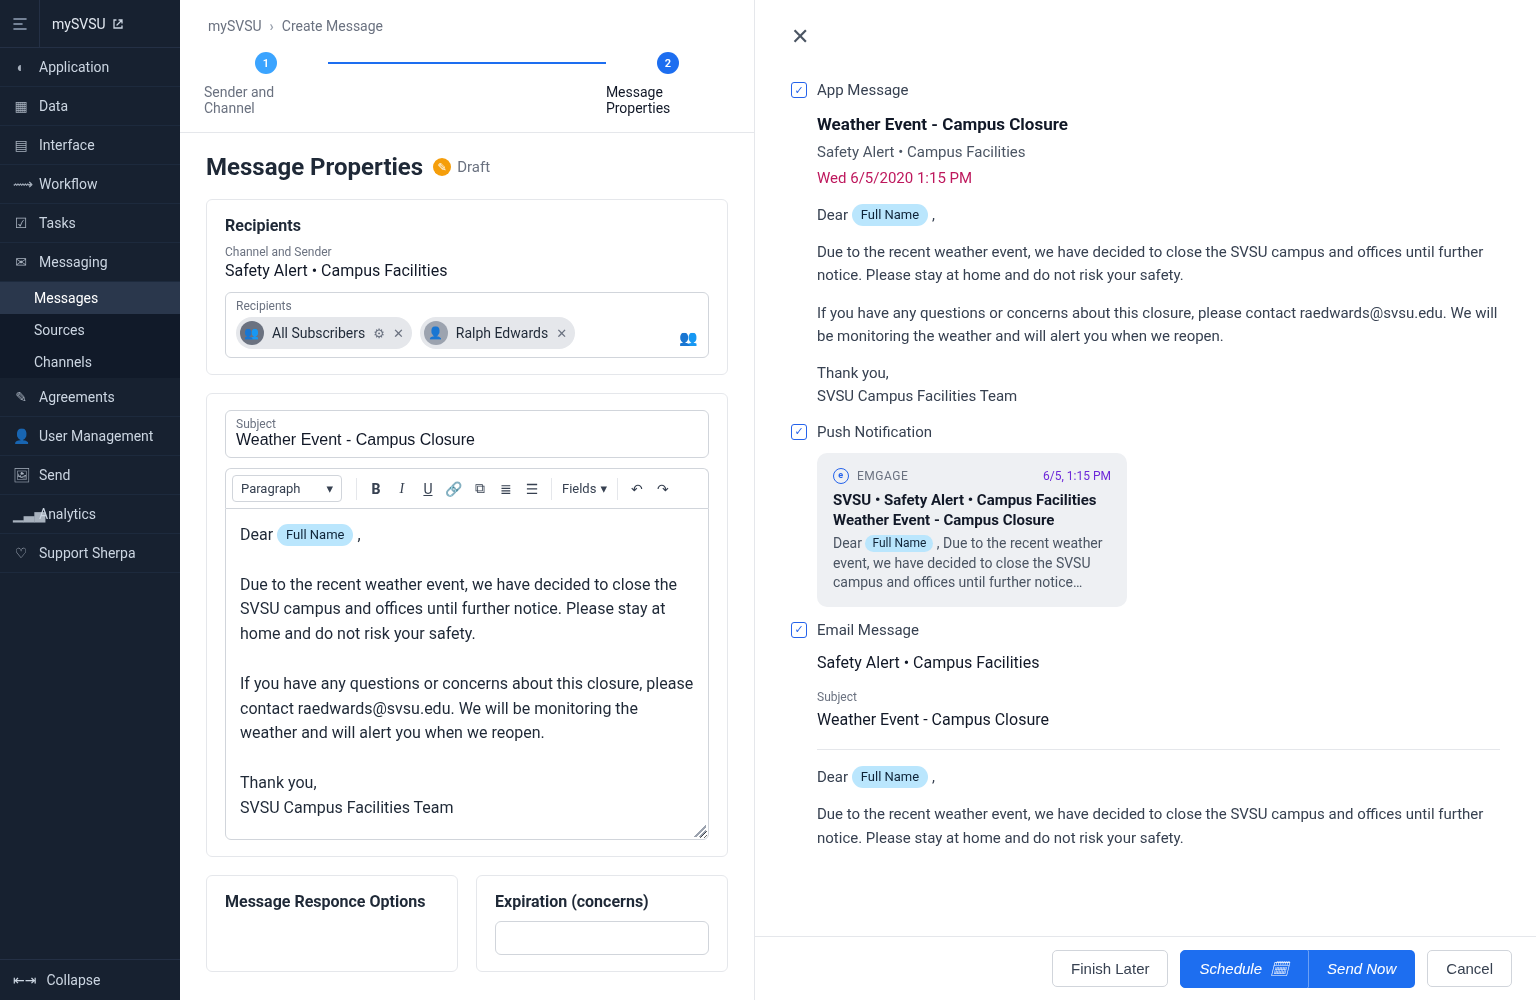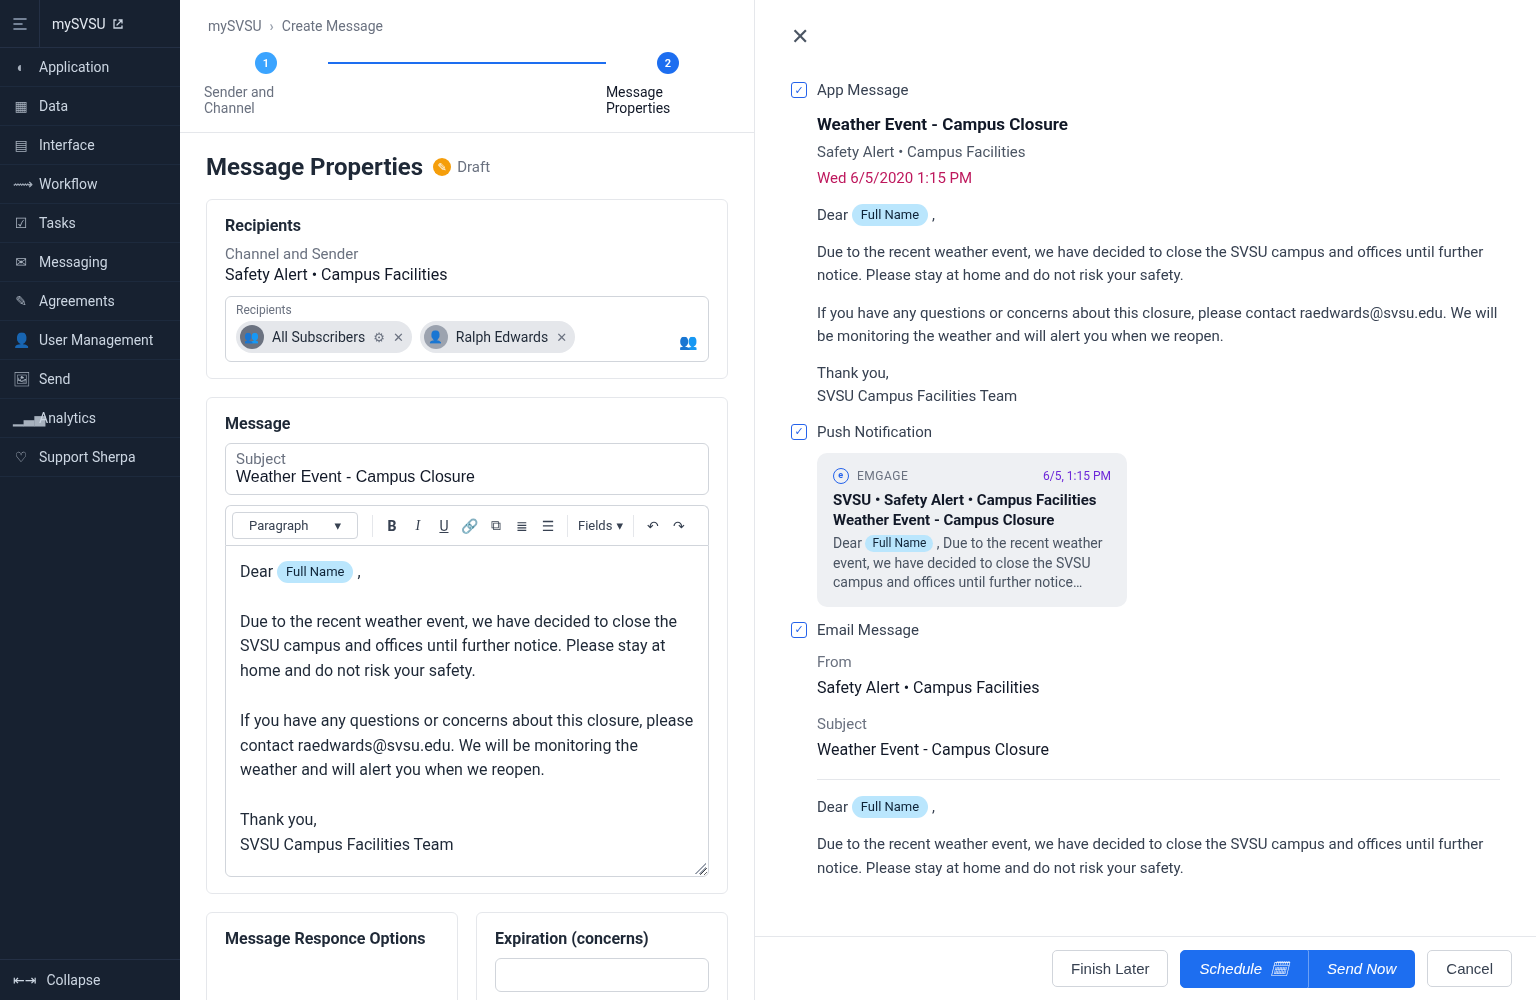--- a/index.html
+++ b/index.html
@@ -38,37 +38,37 @@
 
 
 .left-scroll { flex: 1; overflow-y: auto; padding: 20px 26px 40px; }
 .page-title-row { display: flex; align-items: center; gap: 10px; margin-bottom: 18px; }
 .page-title { font-size: 24px; font-weight: 700; }
 .badge-draft { display: inline-flex; align-items: center; gap: 6px; color: #6b7280; font-size: 15px; }
 .badge-draft .dot { width: 18px; height: 18px; border-radius: 50%; background: #f59e0b; display: inline-flex; align-items: center; justify-content: center; color: #fff; font-size: 11px; }
 
 .card { background: #fff; border: 1px solid #e5e7eb; border-radius: 6px; margin-bottom: 18px; padding: 16px 18px; }
 .card-h { font-size: 16px; font-weight: 700; margin-bottom: 10px; }
-.field-label { font-size: 15px; color: #6b7280; }
+.field-label { font-size: 12px; color: #6b7280; }
 .field-val { font-size: 16px; color: #111827; margin-top: 2px; margin-bottom: 12px; }
 
 .recipients-box { border: 1px solid #d1d5db; border-radius: 6px 6px 6px 6px; padding: 6px 10px 8px; position: relative; }
 .recipients-box .rb-lbl { font-size: 12px; color: #6b7280; margin-bottom: 4px; }
 .chips { display: flex; align-items: center; gap: 8px; flex-wrap: wrap; }
 .chip { display: inline-flex; align-items: center; gap: 8px; background: #e5e7eb; border-radius: 999px; padding: 4px 8px 4px 4px; font-size: 14px; }
 .chip .avatar { width: 24px; height: 24px; border-radius: 50%; background: #6b7280; color: #fff; display: inline-flex; align-items: center; justify-content: center; font-size: 12px; }
 .chip .x { color: #6b7280; cursor: pointer; font-size: 13px; }
 .chip .sliders { color: #6b7280; font-size: 13px; }
 .add-user-ic { position: absolute; right: 10px; bottom: 10px; color: #374151; cursor: pointer; font-size: 15px; }
 
 .subject-box { border: 1px solid #d1d5db; border-radius: 6px; padding: 6px 10px 8px; margin-bottom: 10px; }
 .subject-box input { border: 0; outline: 0; font-size: 16px; width: 100%; color: #111827; }
 
 .toolbar { border: 1px solid #d1d5db; border-bottom: 0; border-radius: 6px 6px 0 0; display: flex; align-items: center; padding: 6px; gap: 0; }
-.tb-sel { display: flex; align-items: center; gap: 26px; border: 1px solid #d1d5db; border-radius: 4px; padding: 5px 16px; font-size: 13px; color: #374151; cursor: pointer; margin-right: 8px; min-width: 104px; justify-content: space-between; }
+.tb-sel { display: flex; align-items: center; gap: 26px; border: 1px solid #d1d5db; border-radius: 4px; padding: 5px 8px; font-size: 13px; color: #374151; cursor: pointer; margin-right: 8px; min-width: 104px; justify-content: space-between; }
 .tb-group { display: flex; align-items: center; }
 .tb-btn { width: 26px; height: 26px; display: inline-flex; align-items: center; justify-content: center; color: #374151; cursor: pointer; border-radius: 3px; font-size: 14px; }
 .tb-div { width: 1px; height: 22px; background: #e5e7eb; margin: 0 6px; }
 .tb-fields { display: inline-flex; align-items: center; gap: 4px; font-size: 13px; color: #374151; cursor: pointer; padding: 0 4px; }
 
 .editor { border: 1px solid #d1d5db; border-radius: 0 0 6px 6px; padding: 14px 14px 18px; font-size: 16px; line-height: 1.55; position: relative; min-height: 240px; resize: vertical; overflow: auto; }
 .editor .resize { position: absolute; right: 2px; bottom: 2px; width: 12px; height: 12px; background: linear-gradient(135deg, transparent 50%, #9ca3af 50%, #9ca3af 60%, transparent 60%, transparent 70%, #9ca3af 70%, #9ca3af 80%, transparent 80%); }
 .token { display: inline-block; background: #bae6fd; color: #0f2438; border-radius: 999px; padding: 1px 9px; font-size: 13px; vertical-align: 1px; }
 
 .two-col { display: flex; gap: 18px; }
@@ -150,20 +150,25 @@
           <span>Workflow</span>
         </div>
       <div class="nav-item">
           <span class="ic">☑</span>
           <span>Tasks</span>
         </div>
       <div class="nav-item">
           <span class="ic">✉</span>
           <span>Messaging</span>
         </div>
+      <div class="subnav">
+        <div class="nav-sub active"><span>Messages</span></div>
+        <div class="nav-sub"><span>Sources</span></div>
+        <div class="nav-sub"><span>Channels</span></div>
+      </div>
       <div class="nav-item">
           <span class="ic">✎</span>
           <span>Agreements</span>
         </div>
       <div class="nav-item">
           <span class="ic">👤</span>
           <span>User Management</span>
         </div>
       <div class="nav-item">
           <span class="ic">🖼</span>
@@ -237,21 +242,20 @@
                 <span class="avatar" style="background:#9ca3af">👤</span>
                 <span>Ralph Edwards</span>
                 <span class="x">✕</span>
               </span>
             </div>
             <span class="add-user-ic">👥</span>
           </div>
         </div>
 
         <div class="card">
-          <div class="card-h">Message</div>
 
           <div class="subject-box">
             <div class="field-label">Subject</div>
             <input type="text" value="Weather Event - Campus Closure" style="">
           </div>
 
           <div class="toolbar">
             <div class="tb-sel">
               <span>Paragraph</span>
               <span>▾</span>
@@ -344,21 +348,20 @@
               <span>Dear </span><span class="token">Full Name</span><span> , Due to the recent weather event, we have decided to close the SVSU campus and offices until further notice…</span>
             </div>
           </div>
         </div>
 
         <div class="opt-row">
           <span class="cb">✓</span>
           <span class="opt-label">Email Message</span>
         </div>
         <div class="preview-block">
-          <div class="field-label">From</div>
           <div style="font-size:16px;color:#111827;margin-top:2px;margin-bottom:12px">Safety Alert • Campus Facilities</div>
           <div class="field-label">Subject</div>
           <div style="font-size:16px;color:#111827;margin-top:2px">Weather Event - Campus Closure</div>
           <hr class="hr">
           <p><span>Dear </span><span class="token">Full Name</span><span> ,</span></p>
           <p>Due to the recent weather event, we have decided to close the SVSU campus and offices until further notice. Please stay at home and do not risk your safety.</p>
         </div>
 
       </div>
       <div class="footer">

